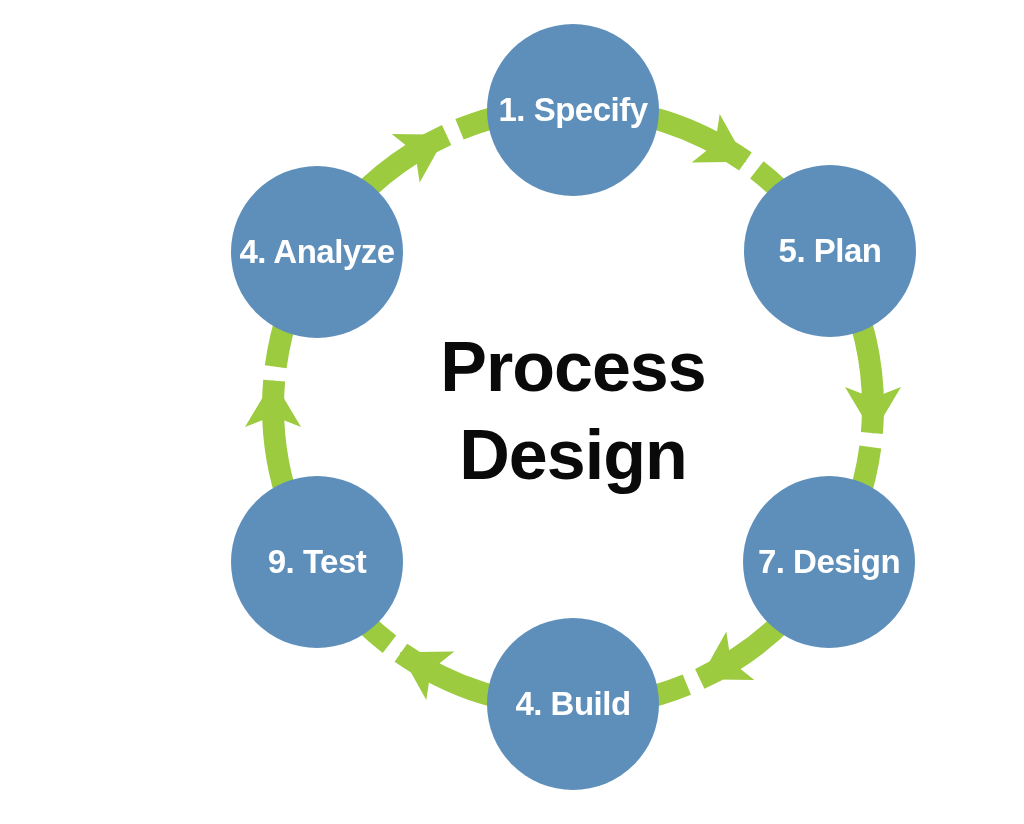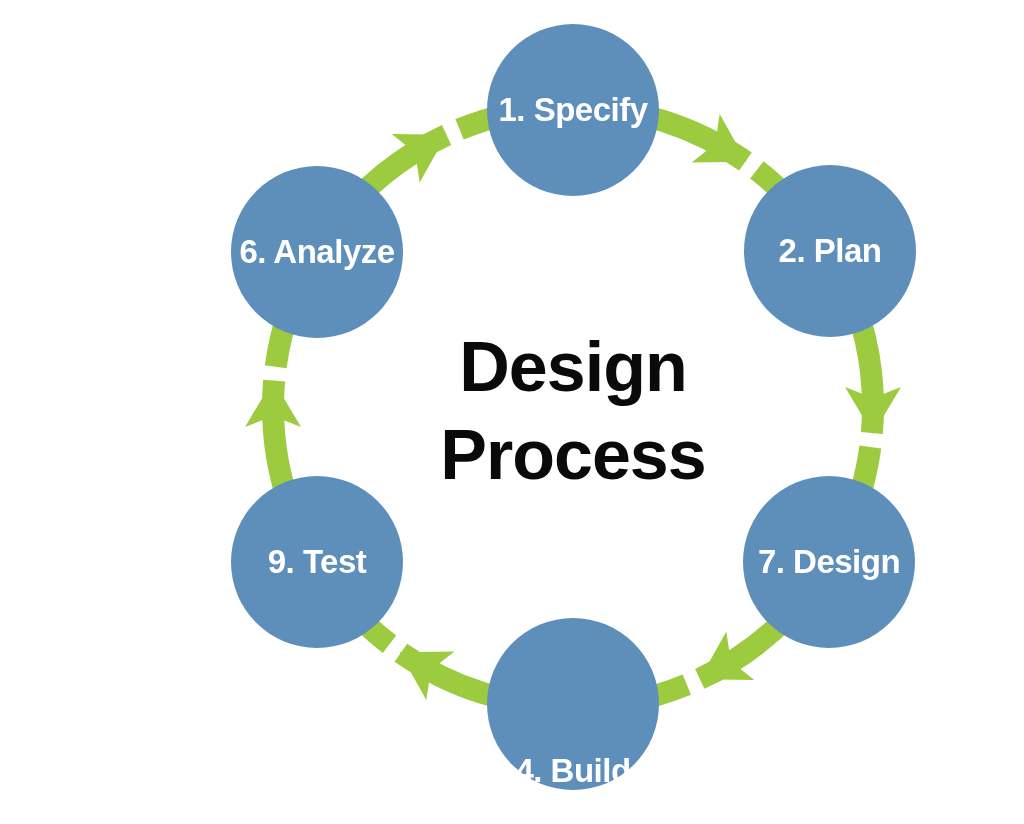--- a/index.html
+++ b/index.html
@@ -81,33 +81,33 @@
     <polygon class="arrowhead" points="0,27 28,-20 0,-9 -28,-20" transform="translate(678,665.8) rotate(60)"></polygon>
     <polygon class="arrowhead" points="0,27 28,-20 0,-9 -28,-20" transform="translate(378,665.8) rotate(120)"></polygon>
     <polygon class="arrowhead" points="0,27 28,-20 0,-9 -28,-20" transform="translate(228,407) rotate(180)"></polygon>
     <polygon class="arrowhead" points="0,27 28,-20 0,-9 -28,-20" transform="translate(378,148.2) rotate(240)"></polygon>
   </svg>
 
   <div class="node" style="left:528px; top:110px;">
     <span class="node-label">1. Specify</span>
   </div>
   <div class="node" style="left:785px; top:251px;">
-    <span class="node-label">2. Plan</span>
+    <span class="node-label">5. Plan</span>
   </div>
   <div class="node" style="left:784px; top:562px;">
     <span class="node-label">7. Design</span>
   </div>
-  <div class="node" style="left:528px; top:704px;align-items:flex-end;">
+  <div class="node" style="left:528px; top:704px;">
     <span class="node-label">4. Build</span>
   </div>
   <div class="node" style="left:272px; top:562px;">
     <span class="node-label">9. Test</span>
   </div>
   <div class="node" style="left:272px; top:252px;">
-    <span class="node-label">6. Analyze</span>
+    <span class="node-label">4. Analyze</span>
   </div>
 
   <div class="center-title">
+    <div>Process</div>
     <div>Design</div>
-    <div>Process</div>
   </div>
 
 </div>
 
 </body></html>

